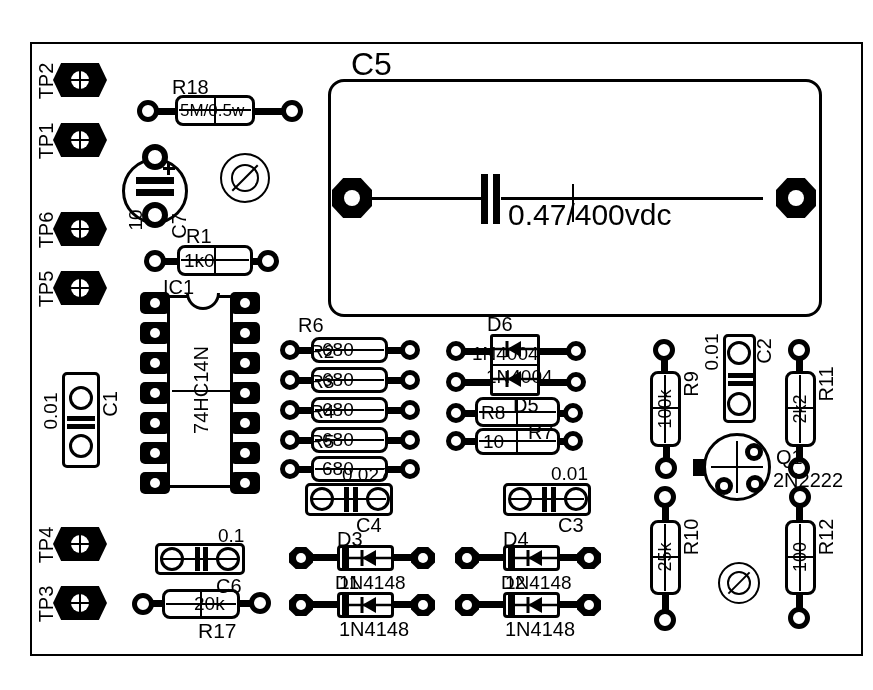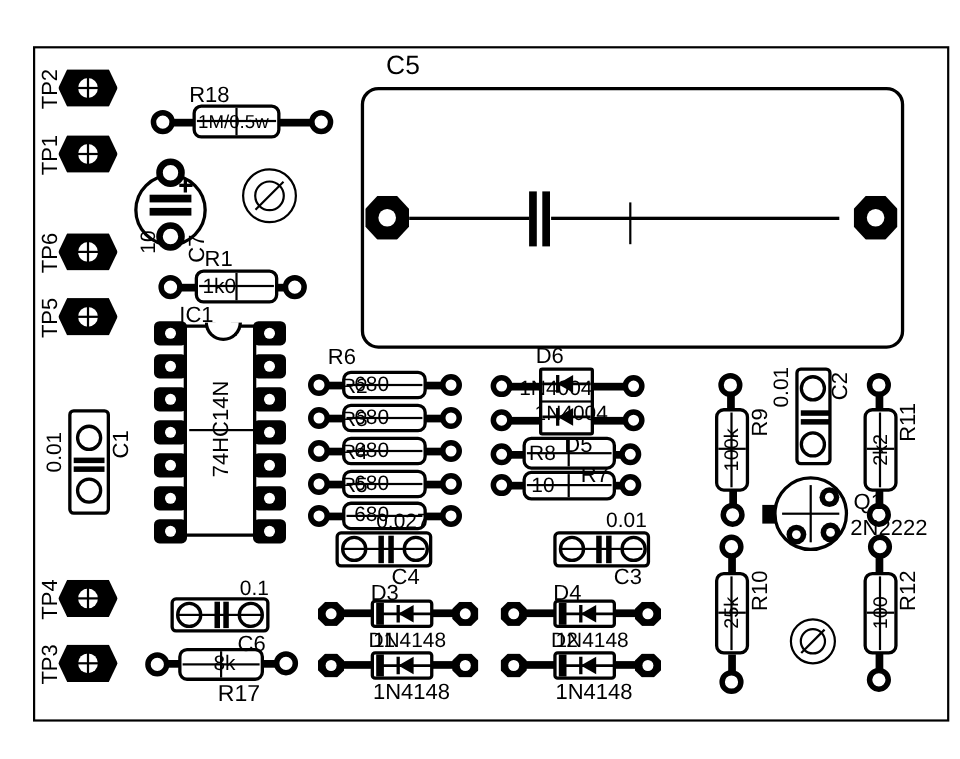--- a/index.html
+++ b/index.html
@@ -61,21 +61,21 @@
       <span class="tph"></span>
     </div>
 
   <div class="a lead" style="left:148px;top:108px;width:30px;height:7px"></div>
   <div class="a lead" style="left:253px;top:108px;width:40px;height:7px"></div>
   <div class="a ring" style="left:137px;top:100px;width:22px;height:22px"></div>
   <div class="a ring" style="left:281px;top:100px;width:22px;height:22px"></div>
   <div class="a bodyc" style="left:175px;top:95px;width:80px;height:31px"></div>
   <div class="a blk" style="left:179px;top:109px;width:72px;height:2px"></div>
   <div class="a blk" style="left:214px;top:98px;width:2px;height:25px"></div>
-  <span class="val" style="left:180px;top:102px;font-size:17px">1M/0.5w</span>
+  <span class="val" style="left:180px;top:102px;font-size:17px">5M/0.5w</span>
   <span class="lbl" style="left:172px;top:77px">R18</span>
 
   <div class="a circ" style="left:122px;top:158px;width:66px;height:66px;border:3px solid #000;background:#fff;z-index:2"></div>
   <div class="a blk" style="left:136px;top:177px;width:38px;height:7px"></div>
   <div class="a blk" style="left:136px;top:189px;width:38px;height:7px"></div>
   <div class="a blk" style="left:163px;top:167px;width:12px;height:3px"></div>
   <div class="a blk" style="left:167px;top:163px;width:3px;height:12px"></div>
   <div class="a ring" style="left:142px;top:144px;width:26px;height:26px;border-width:6px"></div>
   <div class="a ring" style="left:142px;top:202px;width:26px;height:26px;border-width:6px"></div>
   <span class="val rot" style="left:135px;top:220px">10</span>
@@ -144,33 +144,34 @@
   <span class="lbl rot" style="left:201px;top:390px">74HC14N</span>
 
   <div class="a capout" style="left:62px;top:372px;width:38px;height:96px"></div>
   <div class="a ringt" style="left:69px;top:386px;width:24px;height:24px"></div>
   <div class="a ringt" style="left:69px;top:434px;width:24px;height:24px"></div>
   <div class="a blk" style="left:67px;top:416px;width:28px;height:5px"></div>
   <div class="a blk" style="left:67px;top:424px;width:28px;height:5px"></div>
   <span class="val rot" style="left:50px;top:411px">0.01</span>
   <span class="lbl rot" style="left:110px;top:404px">C1</span>
 
-  <span class="lbl" style="left:351px;top:48px;font-size:24px">C5</span>
+  <span class="lbl" style="left:351px;top:48px;font-size:32px">C5</span>
   <div class="a capout" style="left:328px;top:79px;width:494px;height:238px;border-radius:16px"></div>
   <div class="a octa" style="left:332px;top:178px;width:40px;height:40px">
       <span class="hole" style="left:12px;top:12px;width:16px;height:16px"></span>
     </div>
   <div class="a octa" style="left:776px;top:178px;width:40px;height:40px">
       <span class="hole" style="left:12px;top:12px;width:16px;height:16px"></span>
     </div>
   <div class="a blk" style="left:372px;top:197px;width:109px;height:3px"></div>
   <div class="a blk" style="left:501px;top:197px;width:262px;height:3px"></div>
   <div class="a blk" style="left:481px;top:174px;width:7px;height:50px"></div>
   <div class="a blk" style="left:493px;top:174px;width:7px;height:50px"></div>
   <div class="a blk" style="left:572px;top:184px;width:2px;height:38px"></div>
+  <span class="val" style="left:508px;top:200px;font-size:30px">0.47/400vdc</span>
 
   <span class="lbl" style="left:298px;top:315px">R6</span>
 
   <div class="a lead" style="left:292px;top:347px;width:21px;height:7px"></div>
   <div class="a lead" style="left:386px;top:347px;width:16px;height:7px"></div>
   <div class="a ring" style="left:280px;top:340px;width:20px;height:20px"></div>
   <div class="a ring" style="left:400px;top:340px;width:20px;height:20px"></div>
   <div class="a bodyc" style="left:311px;top:337px;width:77px;height:26px"></div>
   <div class="a blk" style="left:315px;top:349px;width:69px;height:2px"></div>
   <span class="val" style="left:310px;top:342px">R2</span>
@@ -352,21 +353,21 @@
   <div class="a blk" style="left:203px;top:547px;width:5px;height:24px"></div>
   <span class="lbl" style="left:216px;top:576px">C6</span>
 
   <div class="a lead" style="left:152px;top:600px;width:28px;height:7px"></div>
   <div class="a lead" style="left:238px;top:600px;width:16px;height:7px"></div>
   <div class="a ring" style="left:132px;top:593px;width:22px;height:22px"></div>
   <div class="a ring" style="left:249px;top:592px;width:22px;height:22px"></div>
   <div class="a bodyc" style="left:162px;top:589px;width:78px;height:30px"></div>
   <div class="a blk" style="left:166px;top:603px;width:70px;height:2px"></div>
   <div class="a blk" style="left:200px;top:592px;width:2px;height:24px"></div>
-  <span class="val" style="left:194px;top:594px">8k</span>
+  <span class="val" style="left:194px;top:594px">20k</span>
   <span class="lbl" style="left:198px;top:620px;font-size:21px">R17</span>
 
   <div class="a lead" style="left:661px;top:355px;width:7px;height:20px"></div>
   <div class="a lead" style="left:663px;top:443px;width:7px;height:20px"></div>
   <div class="a ring" style="left:653px;top:339px;width:22px;height:22px"></div>
   <div class="a ring" style="left:655px;top:457px;width:22px;height:22px"></div>
   <div class="a bodyc" style="left:650px;top:371px;width:31px;height:76px"></div>
   <div class="a blk" style="left:664px;top:375px;width:2px;height:68px"></div>
   <div class="a blk" style="left:653px;top:407px;width:25px;height:2px"></div>
   <span class="val rot" style="left:665px;top:409px;font-size:18px">100k</span>

